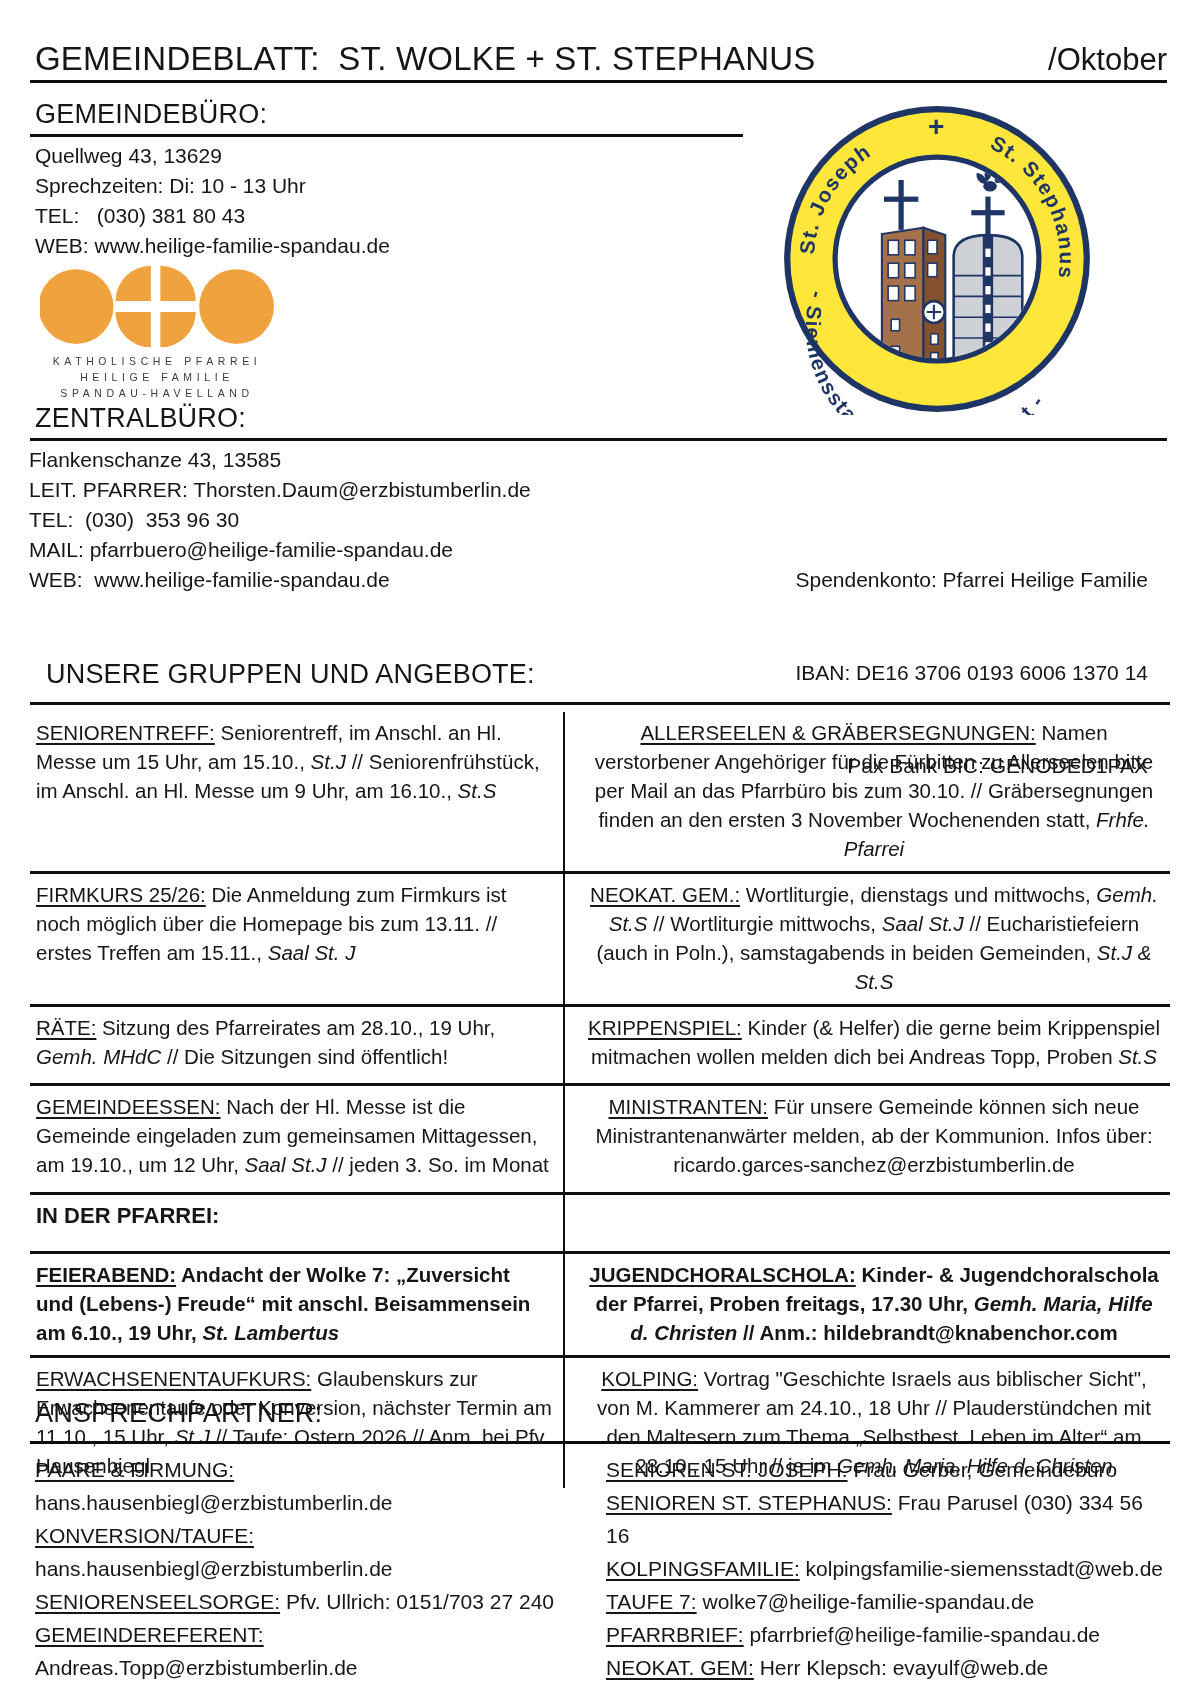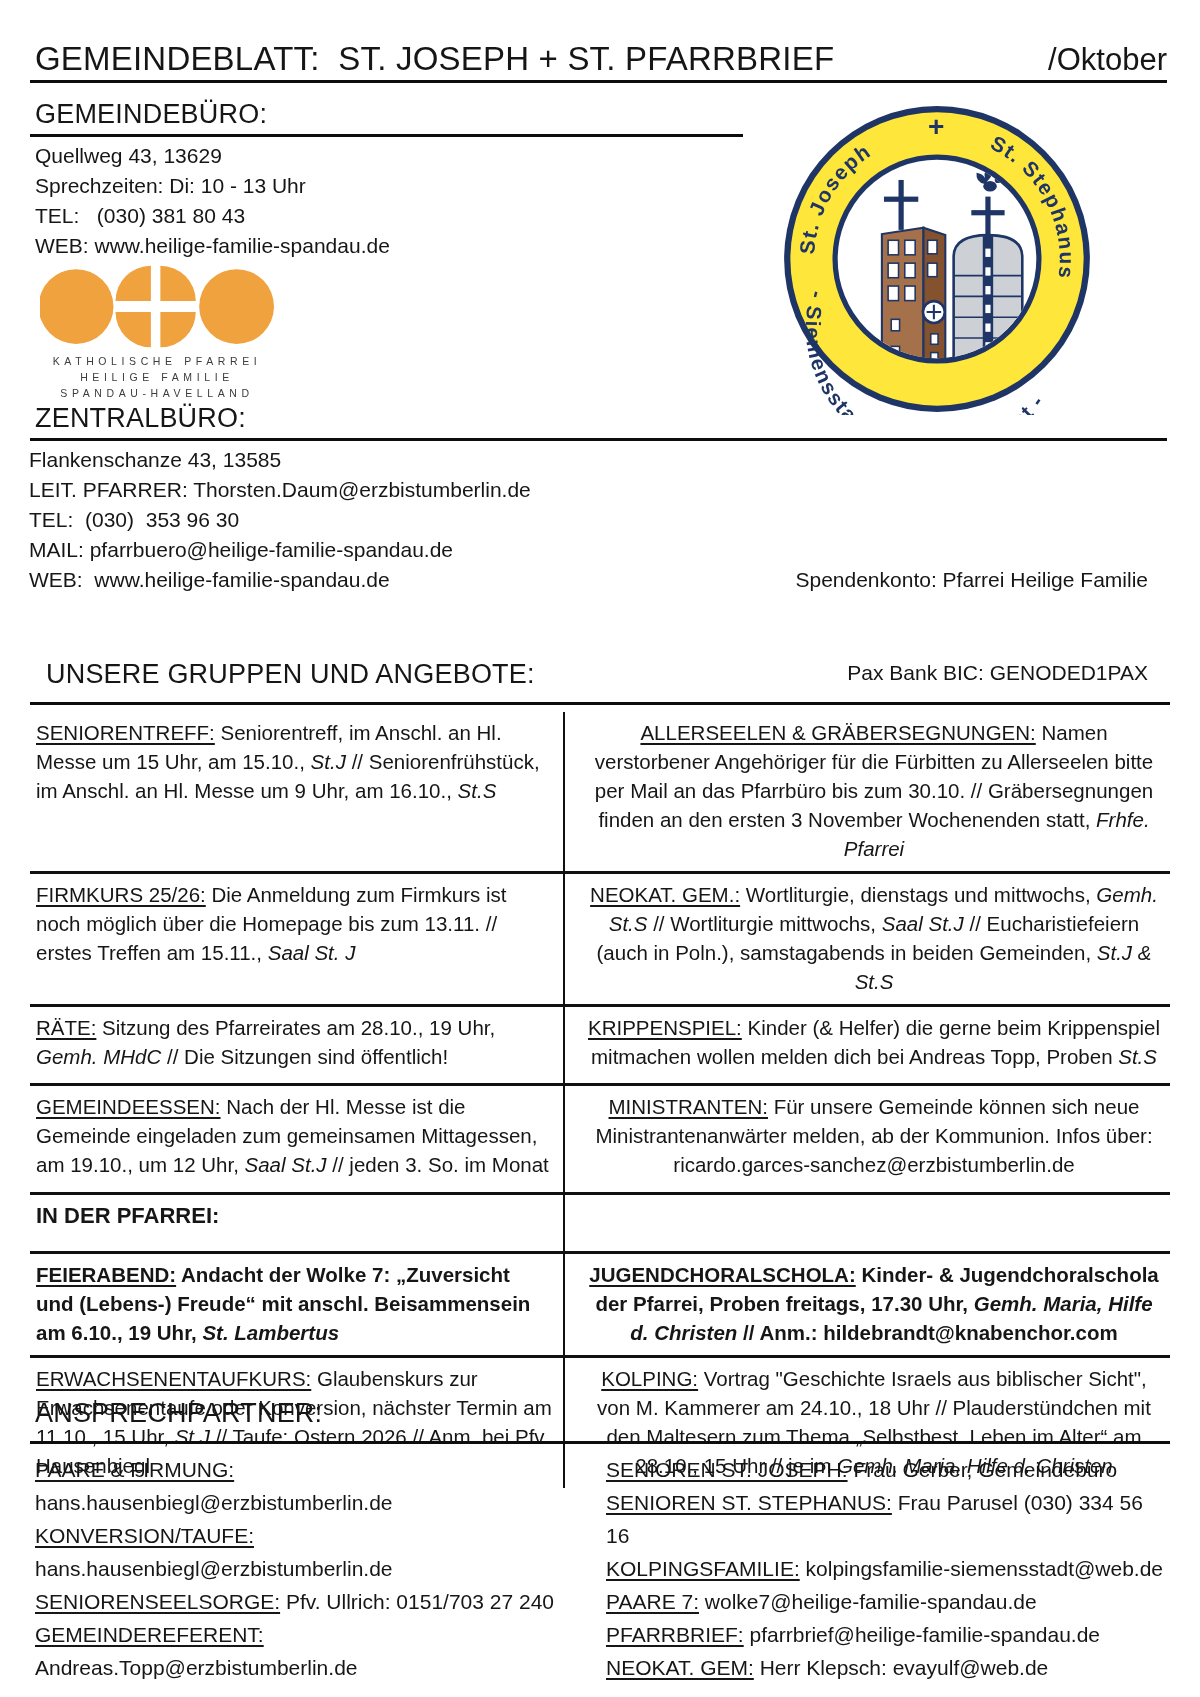--- a/index.html
+++ b/index.html
@@ -30,21 +30,21 @@
   .b{font-weight:bold;font-size:22px;}
   .contact{font-size:21px;line-height:33px;white-space:pre-wrap;}
   .logo-caption{font-size:10.5px;letter-spacing:4.6px;line-height:16px;color:#3c3c3c;
                 text-align:center;white-space:nowrap;}
 </style>
 </head>
 <body>
 
 <div class="page">
 
-  <div class="abs title" style="left:35px;top:40px;">GEMEINDEBLATT:  ST. JOSEPH + ST. PFARRBRIEF</div>
+  <div class="abs title" style="left:35px;top:40px;">GEMEINDEBLATT:  ST. WOLKE + ST. STEPHANUS</div>
   <div class="abs issue" style="right:33px;top:42px;">/Oktober</div>
   <div class="rule" style="left:30px;top:80px;width:1137px;"></div>
 
   <div class="abs h2" style="left:35px;top:99px;">GEMEINDEBÜRO:</div>
   <div class="rule" style="left:30px;top:134px;width:713px;height:2.5px;"></div>
   <div class="abs" style="left:35px;top:141px;">
     <div class="line">Quellweg 43, 13629</div>
     <div class="line">Sprechzeiten: Di: 10 - 13 Uhr</div>
     <div class="line">TEL:   (030) 381 80 43</div>
     <div class="line">WEB: www.heilige-familie-spandau.de</div>
@@ -147,20 +147,21 @@
   <div class="abs" style="left:29px;top:445px;">
     <div class="line">Flankenschanze 43, 13585</div>
     <div class="line">LEIT. PFARRER: Thorsten.Daum@erzbistumberlin.de</div>
     <div class="line">TEL:  (030)  353 96 30</div>
     <div class="line">MAIL: pfarrbuero@heilige-familie-spandau.de</div>
     <div class="line">WEB:  www.heilige-familie-spandau.de</div>
   </div>
 
   <div class="abs spenden" style="left:700px;top:502px;width:448px;">
     <div>Spendenkonto: Pfarrei Heilige Familie</div>
+    <div>IBAN: DE16 3706 0193 6006 1370 14</div>
     <div>Pax Bank BIC: GENODED1PAX</div>
   </div>
 
   <div class="abs h2" style="left:46px;top:659px;text-align:center;">UNSERE GRUPPEN UND ANGEBOTE:</div>
   <div class="rule" style="left:30px;top:702px;width:1140px;"></div>
 
   <div class="gtable">
     <div class="trow">
       <div class="cell"><span class="u">SENIORENTREFF:</span><span class=""> Seniorentreff, im Anschl. an Hl. Messe um 15 Uhr, am 15.10., </span><span class="i">St.J</span><span class=""> // Seniorenfrühstück, im Anschl. an Hl. Messe um 9 Uhr, am 16.10., </span><span class="i">St.S</span></div>
       <div class="cell rc"><span class="u">ALLERSEELEN &amp; GRÄBERSEGNUNGEN:</span><span class=""> Namen verstorbener Angehöriger für die Fürbitten zu Allerseelen bitte per Mail an das Pfarrbüro bis zum 30.10. // Gräbersegnungen finden an den ersten 3 November Wochenenden statt, </span><span class="i">Frhfe. Pfarrei</span></div>
@@ -198,18 +199,18 @@
     <div class="contact"><span class="u">PAARE &amp; FIRMUNG:</span><span class=""> hans.hausenbiegl@erzbistumberlin.de</span></div>
     <div class="contact"><span class="u">KONVERSION/TAUFE:</span><span class=""> hans.hausenbiegl@erzbistumberlin.de</span></div>
     <div class="contact"><span class="u">SENIORENSEELSORGE:</span><span class=""> Pfv. Ullrich: 0151/703 27 240</span></div>
     <div class="contact"><span class="u">GEMEINDEREFERENT:</span><span class=""> Andreas.Topp@erzbistumberlin.de</span></div>
 
   </div>
   <div class="abs" style="left:606px;top:1453px;width:565px;">
     <div class="contact"><span class="u">SENIOREN ST. JOSEPH:</span><span class=""> Frau Gerber, Gemeindebüro</span></div>
     <div class="contact"><span class="u">SENIOREN ST. STEPHANUS:</span><span class=""> Frau Parusel (030) 334 56 16</span></div>
     <div class="contact"><span class="u">KOLPINGSFAMILIE:</span><span class=""> kolpingsfamilie-siemensstadt@web.de</span></div>
-    <div class="contact"><span class="u">PAARE 7:</span><span class=""> wolke7@heilige-familie-spandau.de</span></div>
+    <div class="contact"><span class="u">TAUFE 7:</span><span class=""> wolke7@heilige-familie-spandau.de</span></div>
     <div class="contact"><span class="u">PFARRBRIEF:</span><span class=""> pfarrbrief@heilige-familie-spandau.de</span></div>
     <div class="contact"><span class="u">NEOKAT. GEM:</span><span class=""> Herr Klepsch: evayulf@web.de</span></div>
   </div>
 
 </div>
 
 </body></html>

